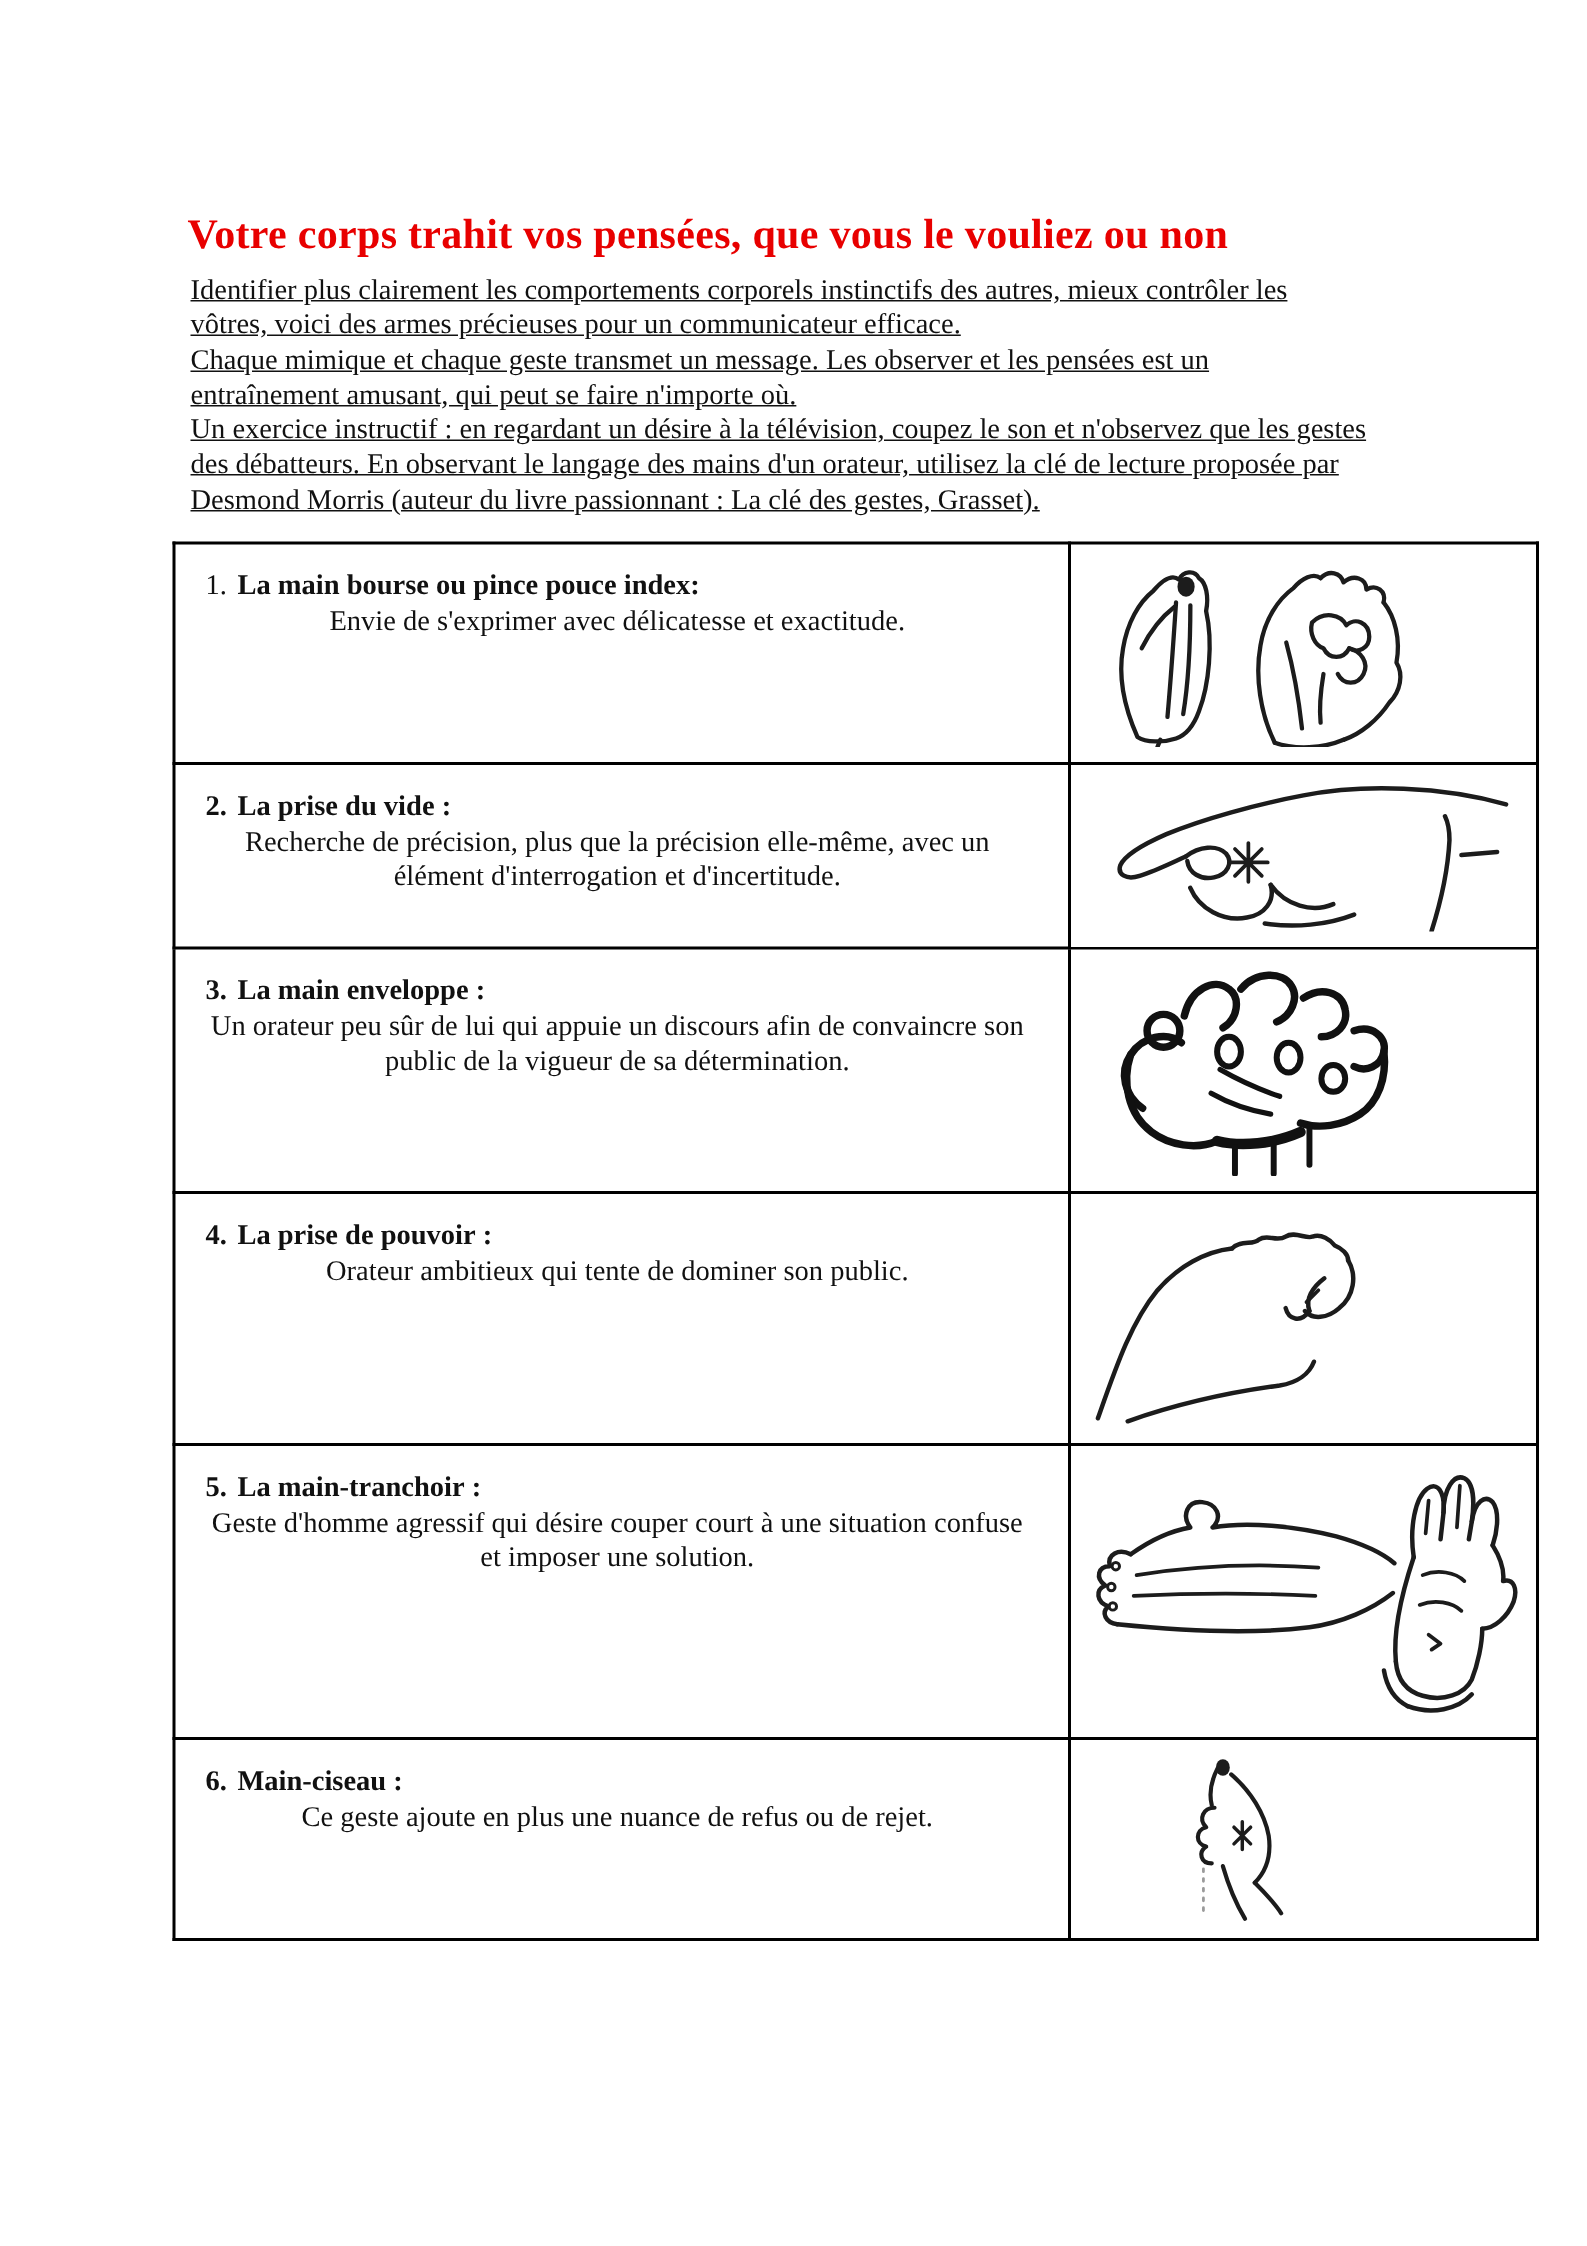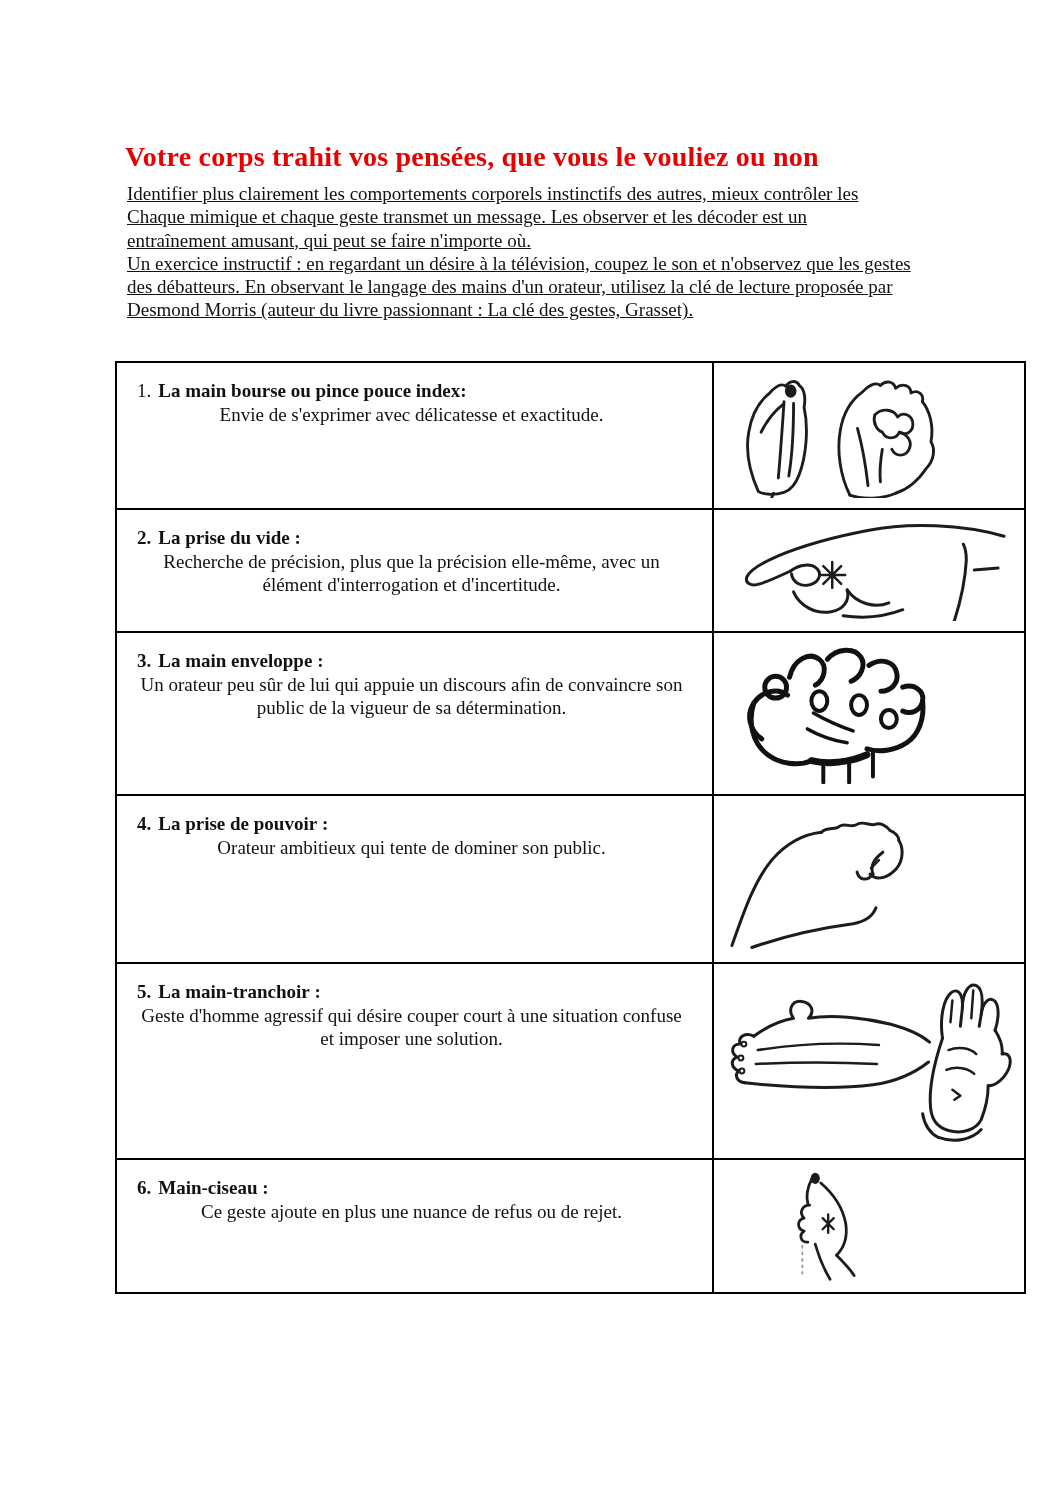--- a/index.html
+++ b/index.html
@@ -34,21 +34,22 @@
   .h-r1 { height:125px; } .h-r2 { height:101px; } .h-r3 { height:141px; }
   .h-r4 { height:146px; } .h-r5 { height:174px; } .h-r6 { height:112px; }
 </style>
 </head>
 <body>
 
 <h1 class="doc-title">Votre corps trahit vos pensées, que vous le vouliez ou non</h1>
 
 <div class="intro">
   <div>Identifier plus clairement les comportements corporels instinctifs des autres, mieux contrôler les</div>
-  <div>Chaque mimique et chaque geste transmet un message. Les observer et les décoder est un</div>
+  <div>vôtres, voici des armes précieuses pour un communicateur efficace.</div>
+  <div>Chaque mimique et chaque geste transmet un message. Les observer et les pensées est un</div>
   <div>entraînement amusant, qui peut se faire n'importe où.</div>
   <div>Un exercice instructif : en regardant un désire à la télévision, coupez le son et n'observez que les gestes</div>
   <div>des débatteurs. En observant le langage des mains d'un orateur, utilisez la clé de lecture proposée par</div>
   <div>Desmond Morris (auteur du livre passionnant : La clé des gestes, Grasset).</div>
 </div>
 
 <table class="gestures">
   <tbody>
 
   <tr>

